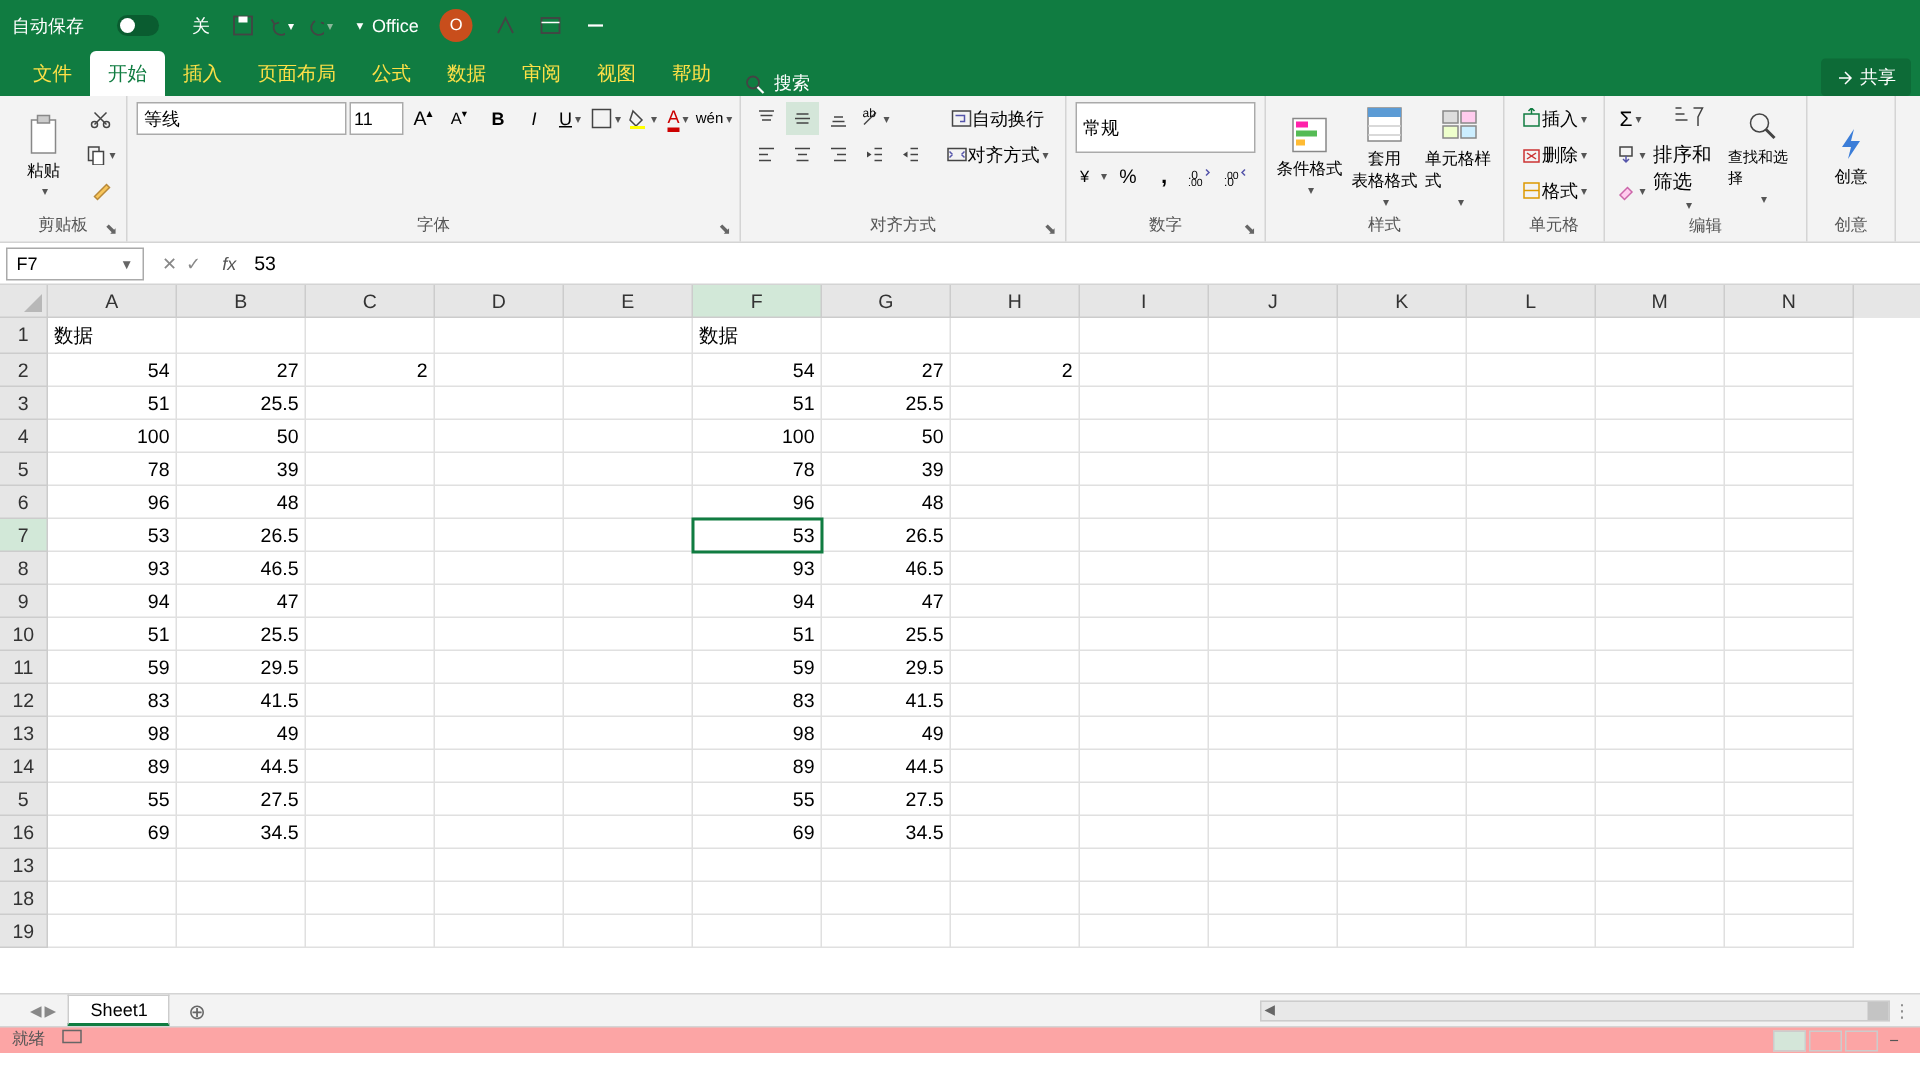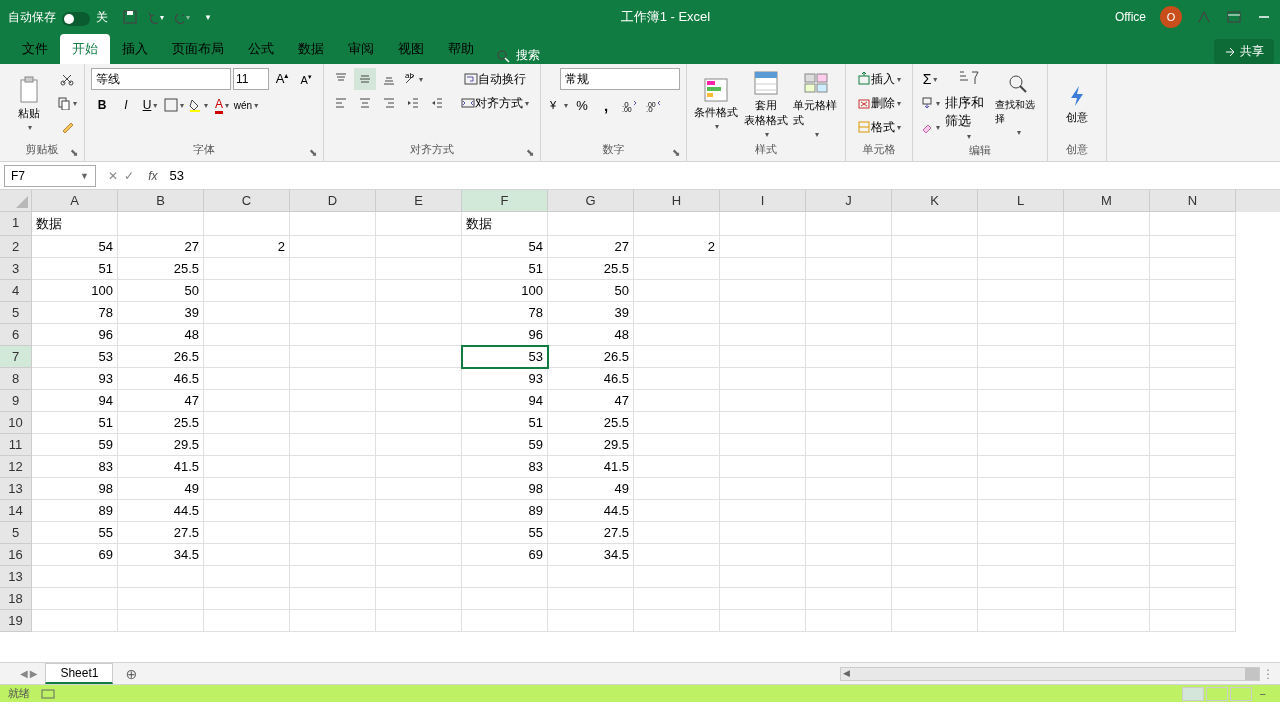--- a/index.html
+++ b/index.html
@@ -1,47 +1,47 @@
 <!DOCTYPE html>
 <html><head>
 <meta charset="utf-8">
 <style>
 * { margin: 0; padding: 0; box-sizing: border-box; font-family: "Microsoft YaHei", sans-serif; }
 body { background: #fff; font-size: 12px; overflow: hidden; width: 1280px; height: 720px; }
 
 
 .titlebar { height: 34px; background: #107c41; display: flex; align-items: center; color: #fff; padding: 0 8px; }
-.autosave { display: flex; align-items: flex-end; gap: 6px; font-size: 12px; }
+.autosave { display: flex; align-items: center; gap: 22px; font-size: 12px; }
 .toggle { width: 28px; height: 14px; background: #0a5c30; border-radius: 7px; position: relative; }
 .toggle::after { content: ""; position: absolute; width: 10px; height: 10px; background: #fff; border-radius: 50%; top: 2px; left: 2px; }
 .qat { display: flex; gap: 10px; margin-left: 14px; align-items: center; }
 .qat-icon { width: 16px; height: 16px; display: flex; align-items: center; justify-content: center; cursor: pointer; }
 .title-center { flex: 1; text-align: center; font-size: 13px; }
 .title-right { display: flex; align-items: center; gap: 14px; }
 .avatar { width: 22px; height: 22px; border-radius: 50%; background: #c84e1c; color: #fff; display: flex; align-items: center; justify-content: center; font-size: 11px; }
 
 
 .ribbon-tabs { height: 30px; background: #107c41; display: flex; align-items: flex-end; padding-left: 10px; }
-.tab { padding: 6px 12px; color: #000000; font-size: 13px; cursor: pointer; }
+.tab { padding: 6px 12px; color: #fde047; font-size: 13px; cursor: pointer; }
 .tab.active { background: #fff; color: #107c41; border-radius: 4px 4px 0 0; }
 .search-area { display: flex; align-items: center; gap: 6px; margin-left: 10px; color: #fff; }
 .share-btn { margin-left: auto; margin-right: 6px; padding: 4px 10px; color: #fff; display: flex; align-items: center; gap: 4px; cursor: pointer; background: #0d6b37; border-radius: 3px; }
 
 
 .ribbon { height: 98px; background: #f3f3f3; border-bottom: 1px solid #d4d4d4; display: flex; }
 .group { border-right: 1px solid #d4d4d4; padding: 4px 6px; display: flex; flex-direction: column; justify-content: space-between; position: relative; }
 .group-label { font-size: 11px; color: #555; text-align: center; margin-top: 2px; }
 .group-body { display: flex; gap: 4px; flex: 1; }
 .big-btn { display: flex; flex-direction: column; align-items: center; justify-content: center; width: 46px; cursor: pointer; font-size: 11px; gap: 2px; }
 .small-btn { width: 22px; height: 22px; display: flex; align-items: center; justify-content: center; cursor: pointer; border: 1px solid transparent; }
 .col-btns { display: flex; flex-direction: column; gap: 2px; text-align: right; }
 .row-btns { display: flex; gap: 2px; }
 .font-select { width: 140px; height: 22px; border: 1px solid #aaa; font-size: 12px; padding: 0 4px; background: #fff; }
 .size-select { width: 36px; height: 22px; border: 1px solid #aaa; font-size: 12px; padding: 0 2px; background: #fff; }
-.nfmt-select { width: 120px; height: 22px; border: 1px solid #aaa; font-size: 12px; padding: 0 4px; background: #fff; margin-left: 13px; }
+.nfmt-select { width: 120px; height: 34px; border: 1px solid #aaa; font-size: 12px; padding: 0 4px; background: #fff; }
 .dialog-launcher { position: absolute; bottom: 2px; right: 2px; width: 12px; height: 12px; font-size: 10px; color: #666; cursor: pointer; }
 .dd-arrow { font-size: 8px; color: #555; margin-left: 2px; }
 
 
 .formula-bar { height: 28px; display: flex; align-items: center; border-bottom: 1px solid #d4d4d4; background: #fff; }
 .name-box { width: 92px; height: 22px; border: 1px solid #aaa; margin: 0 4px; padding: 2px 6px; font-size: 12px; display: flex; align-items: center; justify-content: space-between; }
 .name-box .arrow { font-size: 9px; color: #666; }
 .fx-btns { display: flex; gap: 6px; padding: 0 8px; color: #888; }
 .fx-label { padding: 0 6px; font-style: italic; color: #555; }
 .formula-input { flex: 1; height: 22px; border: none; padding: 2px 6px; font-size: 13px; outline: none; }
@@ -65,21 +65,21 @@
 
 
 .sheet-tabs { height: 22px; background: #f3f3f3; border-top: 1px solid #d4d4d4; display: flex; align-items: center; padding-left: 20px; position: relative; }
 .sheet-nav { display: flex; gap: 2px; color: #888; font-size: 10px; }
 .sheet-tab { padding: 2px 14px; background: #fff; border: 1px solid #ccc; border-bottom: 2px solid #107c41; font-size: 12px; margin-left: 8px; cursor: pointer; }
 .add-sheet { width: 20px; height: 20px; border-radius: 50%; display: flex; align-items: center; justify-content: center; margin-left: 8px; cursor: pointer; color: #666; font-size: 14px; }
 .hscroll { position: absolute; right: 20px; width: 420px; height: 14px; background: #e8e8e8; border: 1px solid #ccc; }
 .hscroll-thumb { position: absolute; right: 0; width: 14px; height: 100%; background: #c4c4c4; }
 
 
-.statusbar { height: 18px; background: #bef264; border-top: 1px solid #d4d4d4; display: flex; align-items: center; padding: 0 8px; font-size: 11px; color: #555; }
+.statusbar { height: 18px; background: #fca5a5; border-top: 1px solid #d4d4d4; display: flex; padding: 0 8px; font-size: 11px; color: #555; }
 .status-right { margin-left: auto; display: flex; gap: 2px; align-items: center; }
 .view-btn { width: 22px; height: 14px; border: 1px solid #ccc; cursor: pointer; }
 
 svg { display: block; }
 .icon-stroke { stroke: #444; stroke-width: 1.2; fill: none; }
 </style>
 </head>
 <body>
 
 <div class="titlebar">
@@ -104,21 +104,20 @@
     <div class="qat-icon">
       <svg width="14" height="14">
           <path d="M4 4 A5 5 0 1 0 11 6 M11 6 L13 3 M11 6 L8 5" class="icon-stroke" stroke="#8bb89a"></path>
         </svg>
       <span class="dd-arrow" style="color:#8bb89a">▾</span>
     </div>
     <div class="qat-icon">
         <span style="color:#fff;font-size:9px">▾</span>
       </div>
   </div>
-  <div class="title-center">工作簿1  -  Excel</div>
   <div class="title-right">
     <span>Office</span>
     <div class="avatar">O</div>
     <div class="qat-icon">
       <svg width="16" height="16">
           <path d="M3 13 L8 3 L13 13" class="icon-stroke" stroke="#fff"></path>
         </svg>
     </div>
     <div class="qat-icon">
       <svg width="16" height="16">
@@ -191,21 +190,21 @@
               <path d="M3 11 L7 7 L11 3 L13 5 L9 9 L5 13 Z" fill="#f7c55b" stroke="#b8893a"></path>
             </svg>
           </div>
       </div>
     </div>
     <div class="group-label">剪贴板</div>
     <div class="dialog-launcher">⬊</div>
   </div>
 
   <div class="group">
-    <div class="group-body" style="flex-direction:column;gap:4px">
+    <div class="group-body" style="flex-direction:row;gap:4px">
       <div class="row-btns">
         <input class="font-select" value="等线" style="">
         <input class="size-select" value="11" style="">
         <div class="small-btn">
             <span style="font-size:13px">A<sup style="font-size:8px">▴</sup></span>
           </div>
         <div class="small-btn">
             <span style="font-size:11px">A<sup style="font-size:7px">▾</sup></span>
           </div>
       </div>

